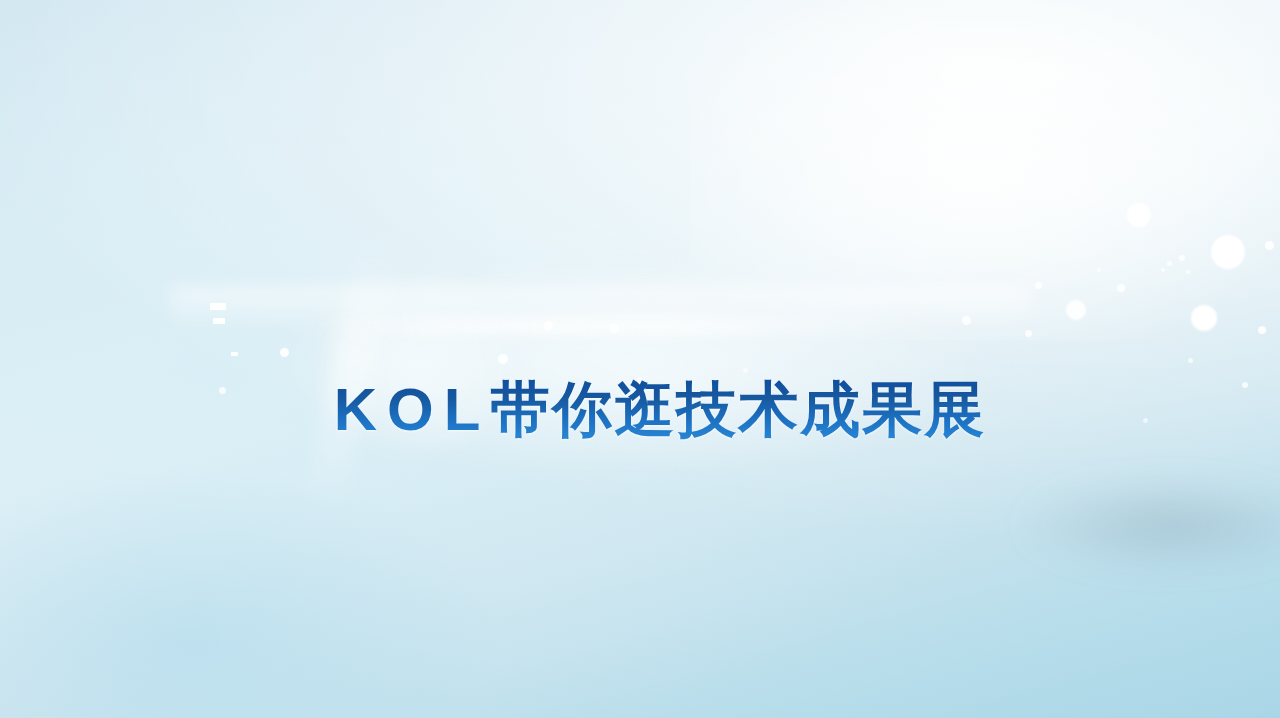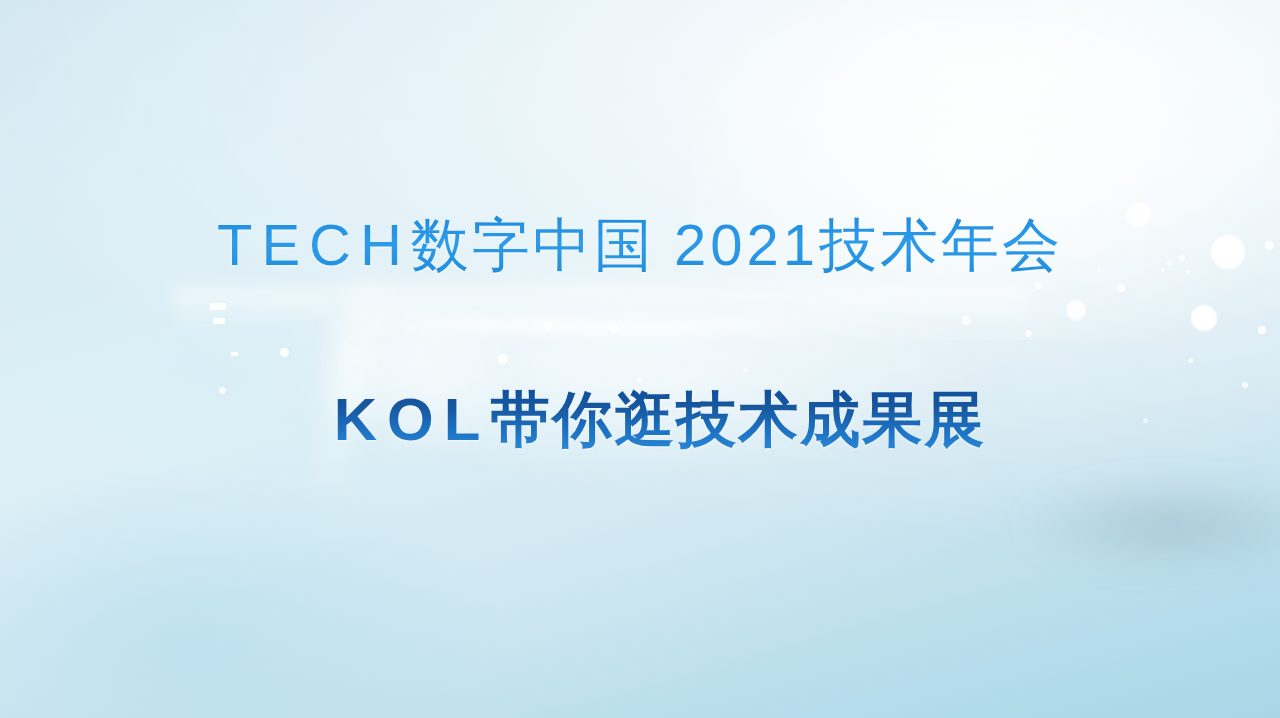--- a/index.html
+++ b/index.html
@@ -100,21 +100,21 @@
     pointer-events: none;
   }
 
   
   .title-wrap {
     position: absolute;
     left: 0; right: 0;
     text-align: center;
   }
   #line1-wrap { top: 214px; }
-  #line2-wrap { top: 388px; padding-left: 40px; }
+  #line2-wrap { top: 378px; padding-left: 40px; }
 
   .line1 {
     display: inline-block;
     font-size: 58px;
     line-height: 1.08;
     letter-spacing: 3px;
     font-weight: 500;
     white-space: nowrap;
     background-image: linear-gradient(180deg, #1e8ade 0%, #2d9bea 45%, #1f8ddc 100%);
     -webkit-background-clip: text;
@@ -190,21 +190,18 @@
       <div class="dot" style="left: 218.5px; top: 386.5px; width: 7px; height: 7px; background: rgb(255, 255, 255); opacity: 0.75;"></div>
       <div class="dot" style="left: 637px; top: 377px; width: 6px; height: 6px; background: rgb(255, 255, 255); opacity: 0.7;"></div>
       <div class="dot" style="left: 742.5px; top: 367.5px; width: 5px; height: 5px; background: rgb(255, 255, 255); opacity: 0.65;"></div>
       <div class="dot" style="left: 1187.5px; top: 357.5px; width: 5px; height: 5px; background: rgb(255, 255, 255); opacity: 0.7;"></div>
       <div class="dot" style="left: 1142.5px; top: 417.5px; width: 5px; height: 5px; background: rgb(255, 255, 255); opacity: 0.6;"></div>
       <div class="dash" style="left: 210px; top: 303px; width: 16px; height: 7px;"></div>
       <div class="dash" style="left: 213px; top: 318px; width: 12px; height: 6px;"></div>
       <div class="dash" style="left: 231px; top: 352px; width: 7px; height: 4px;"></div>
     </div>
 
-  <div class="title-wrap" id="line1-wrap">
-    <div class="line1"><span class="latin">TECH</span><span>数字中国</span><span>&nbsp;</span><span class="year">2021</span><span>技术年会</span></div>
-  </div>
 
   <div class="title-wrap" id="line2-wrap">
     <div class="line2"><span class="latin">KOL</span><span>带你逛技术成果展</span></div>
   </div>
 
 </div>
 
 </body></html>

